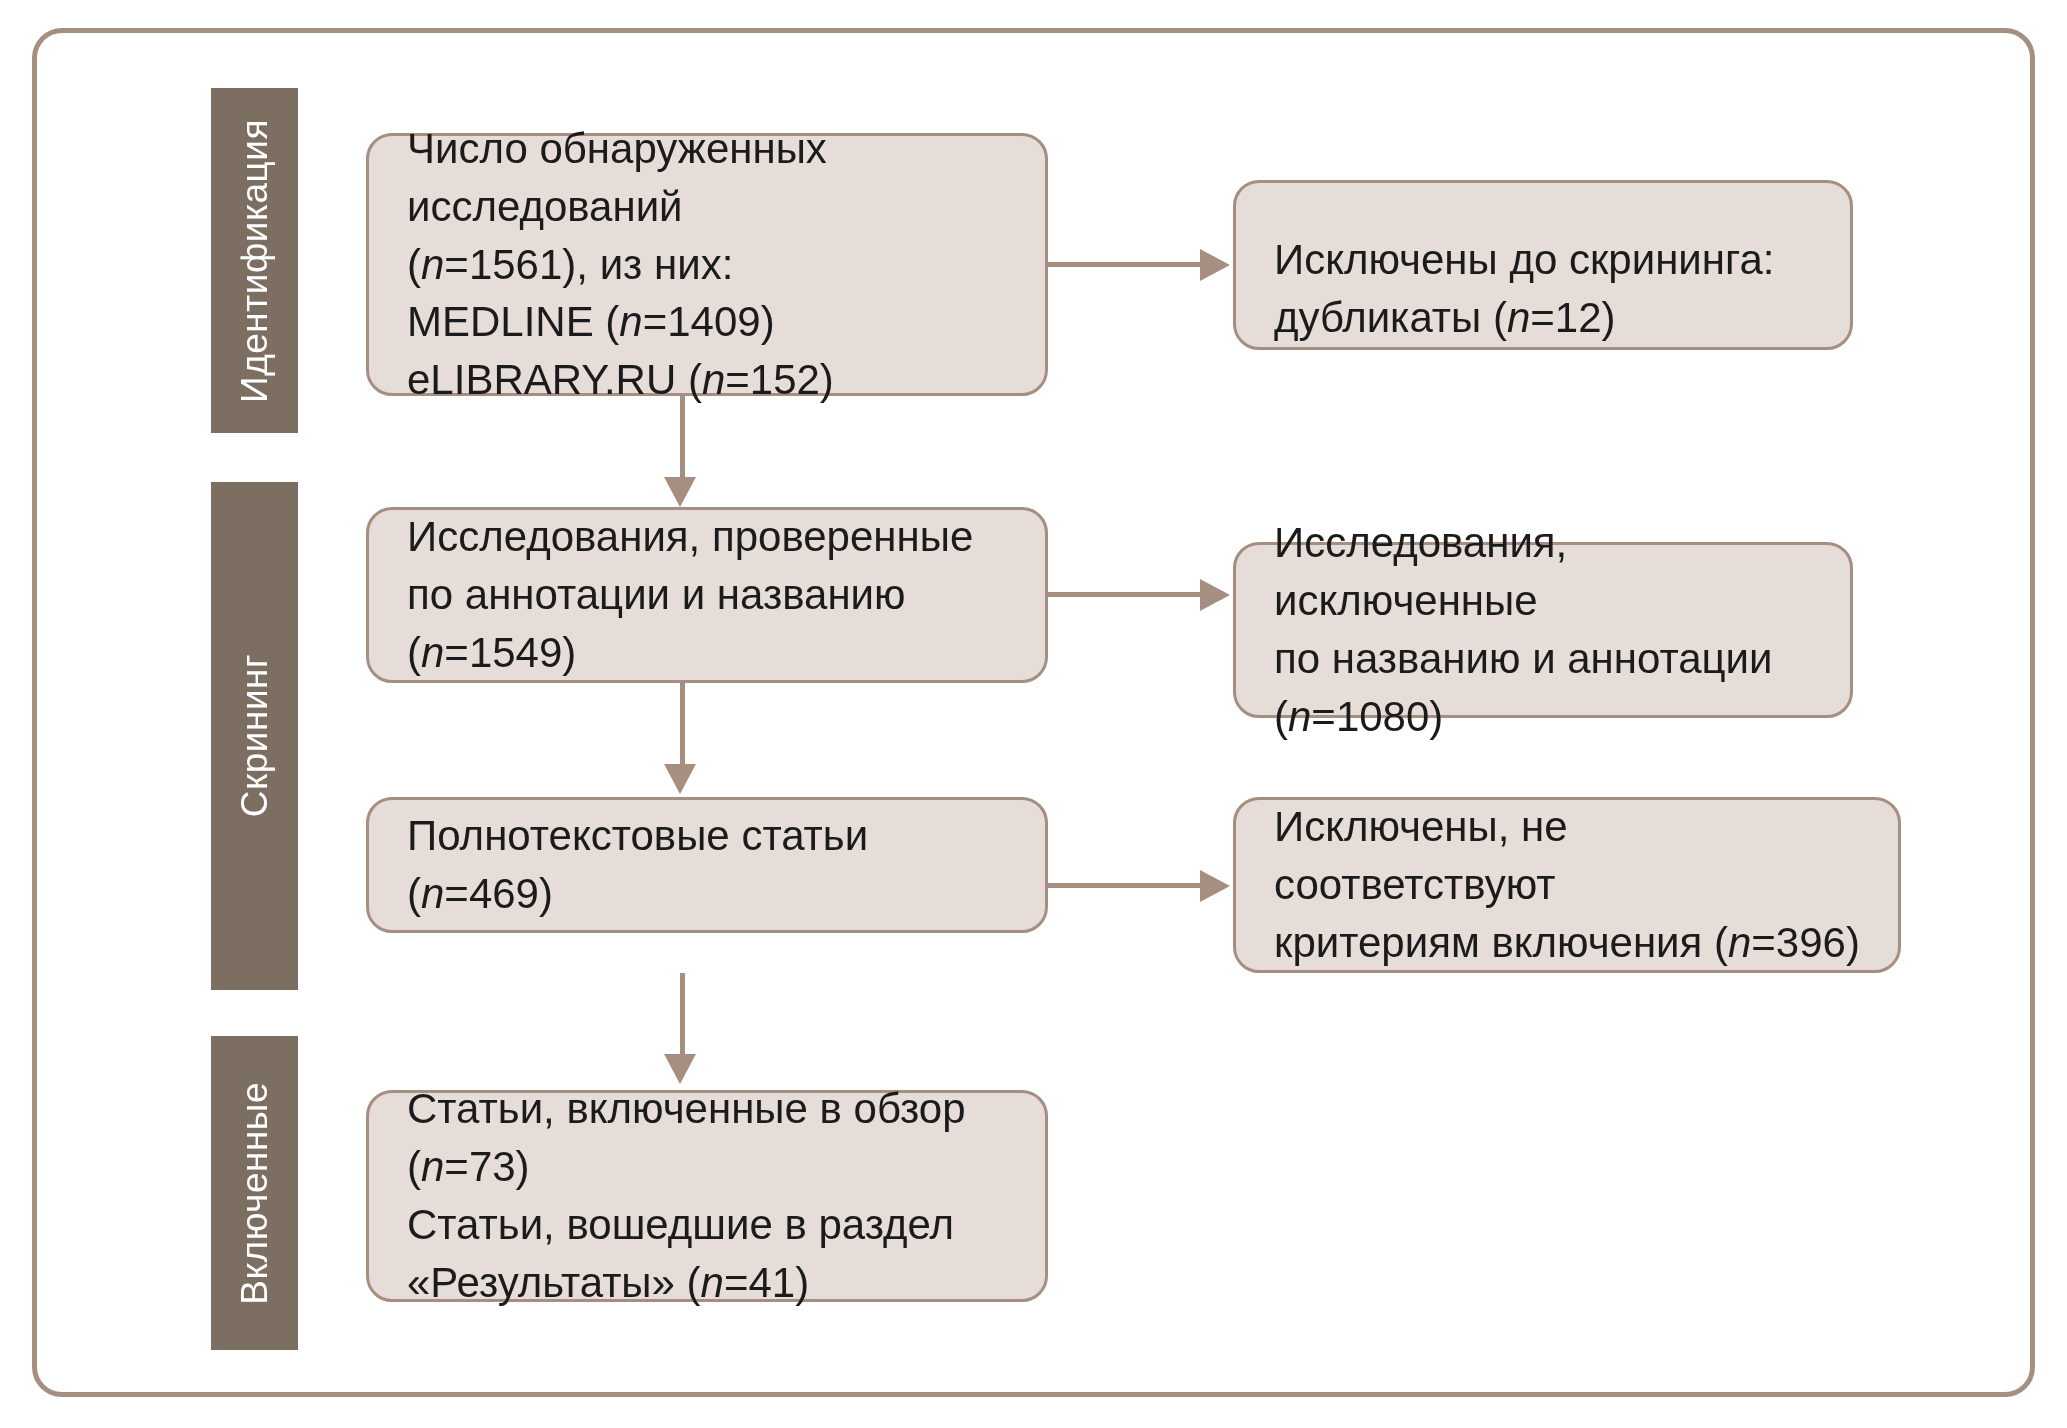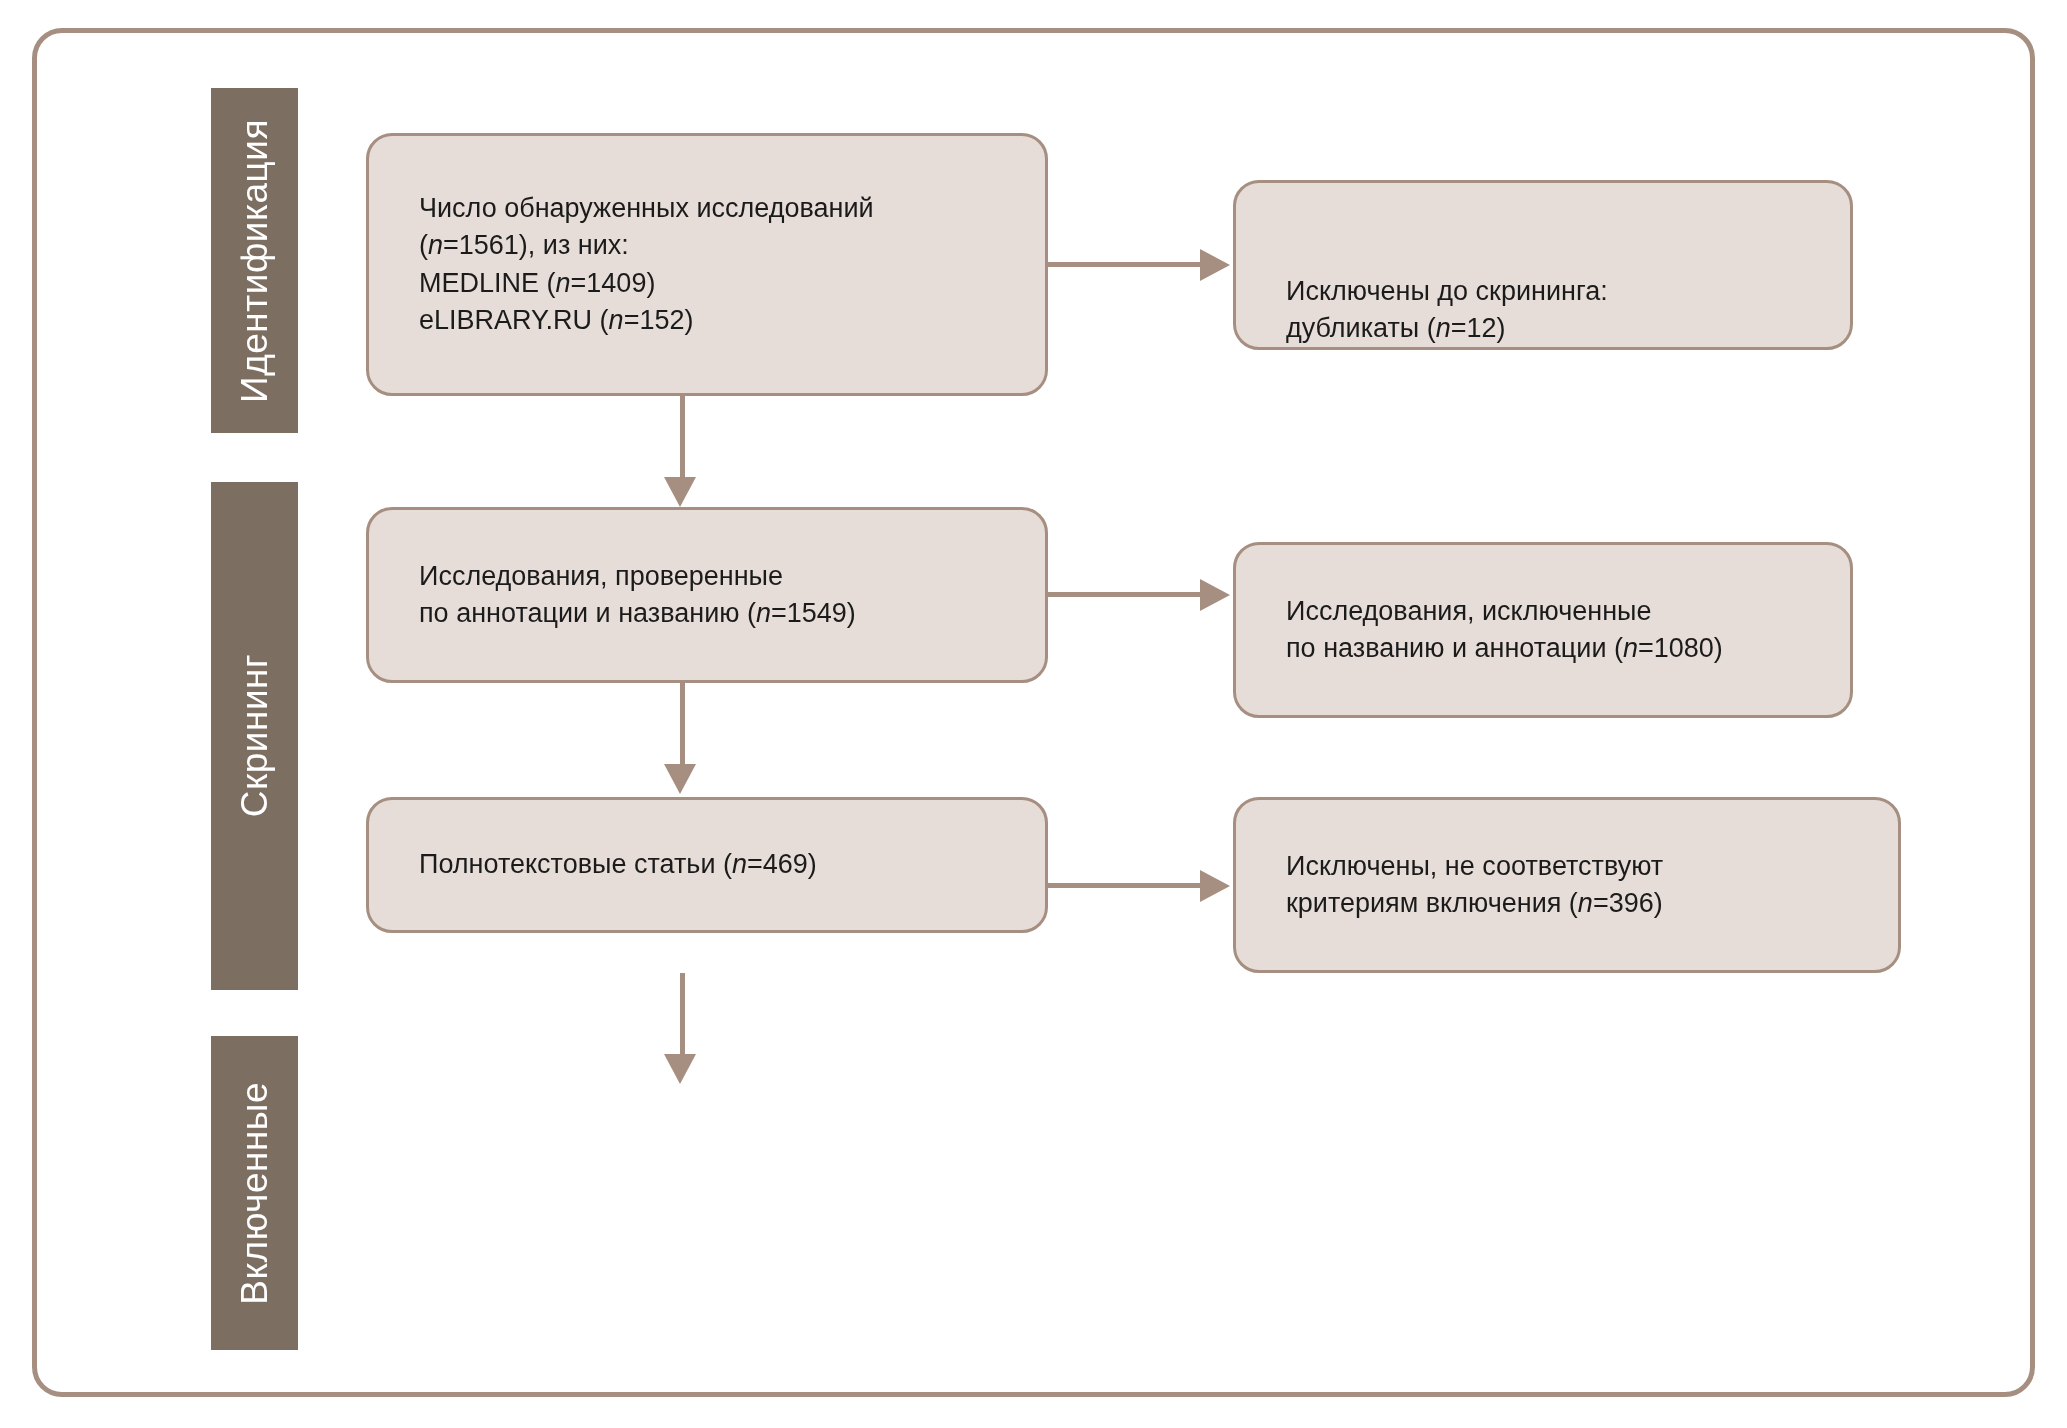--- a/index.html
+++ b/index.html
@@ -56,22 +56,22 @@
   .flow-box {
     position: absolute;
     background: #e6ddd8;
     border: 3px solid #a68f80;
     border-radius: 26px;
     box-sizing: border-box;
     display: flex;
     align-items: center;
   }
   .flow-box .box-text {
-    padding: 0 50px;
-    font-size: 27px;
+    padding: 0 38px;
+    font-size: 42px;
     line-height: 1.38;
     color: #1b1b1b;
     white-space: pre-line;
   }
   .flow-box .box-text i {
     font-style: italic;
   }
 
   #box-identified   { left: 366px;  top: 133px;  width: 682px; height: 263px; }
   #box-duplicates   { left: 1233px; top: 180px;  width: 620px; height: 170px; align-items: flex-end; }
@@ -160,20 +160,23 @@
   </div>
 
   <div class="flow-box" id="box-fulltext">
     <div class="box-text">Полнотекстовые статьи (<i>n</i>=469)</div>
   </div>
 
   <div class="flow-box" id="box-excluded-cr">
     <div class="box-text">Исключены, не соответствуют<br>критериям включения (<i>n</i>=396)</div>
   </div>
 
+  <div class="flow-box" id="box-included">
+    <div class="box-text">Статьи, включенные в обзор (<i>n</i>=73)<br>Статьи, вошедшие в раздел<br>«Результаты» (<i>n</i>=41)</div>
+  </div>
 
   <div class="vline" id="vline-1"></div>
   <div class="arrow-down" id="arr-1"></div>
 
   <div class="vline" id="vline-2"></div>
   <div class="arrow-down" id="arr-2"></div>
 
   <div class="vline" id="vline-3"></div>
   <div class="arrow-down" id="arr-3"></div>
 

